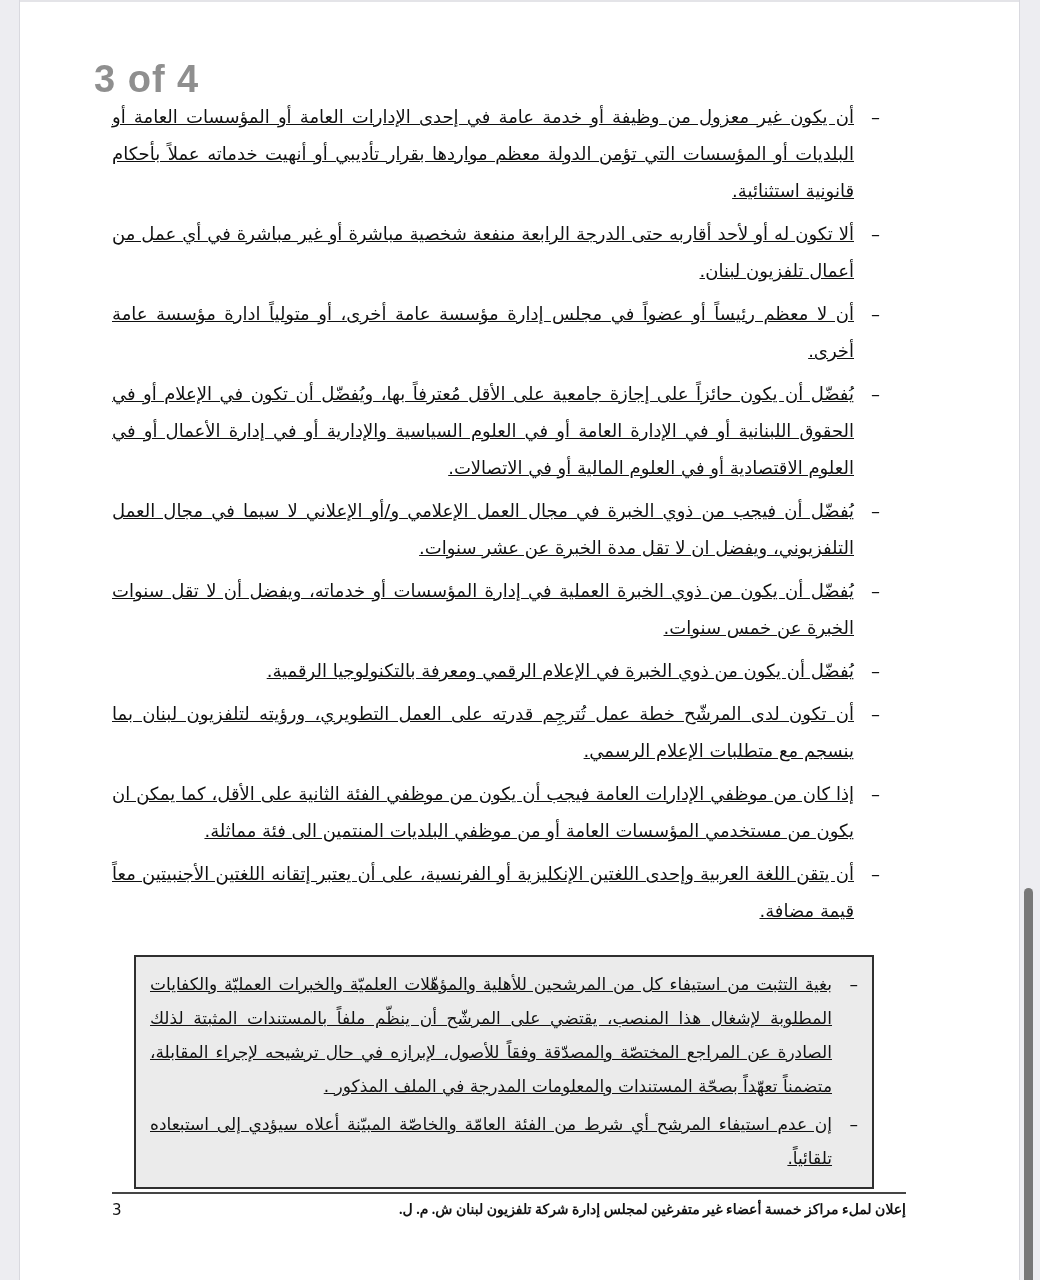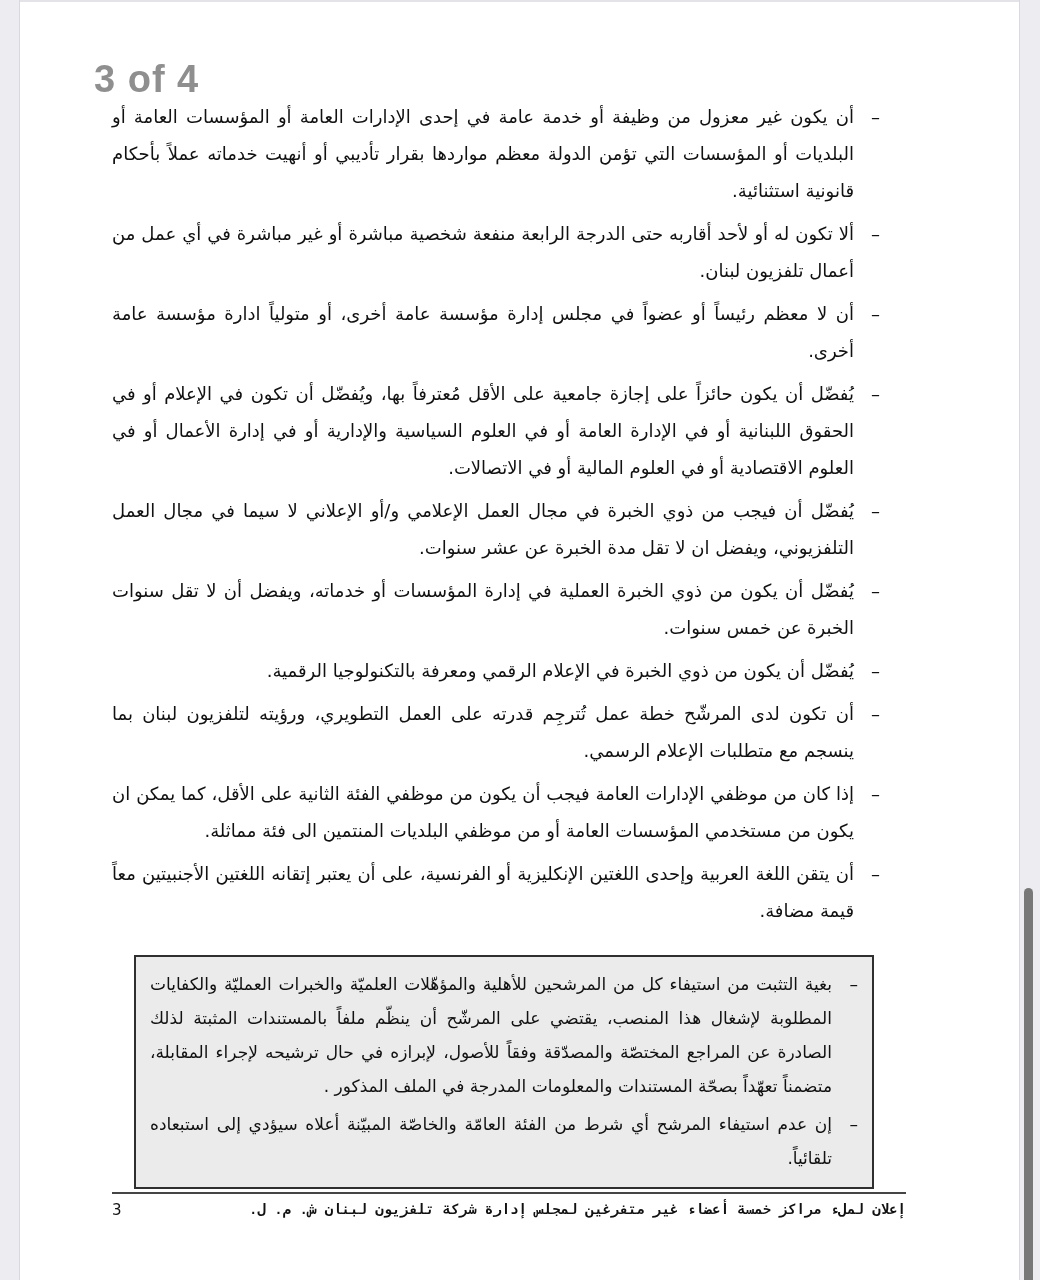--- a/index.html
+++ b/index.html
@@ -25,39 +25,39 @@
     position:absolute;left:94px;top:10px;
     font-family:"Liberation Sans",sans-serif;font-size:38px;font-weight:600;
     color:var(--header_gray,#8f8f8f);letter-spacing:1px;margin-top:48px;
   }
   .content{
     position:absolute;top:98px;left:112px;width:768px;
     direction:rtl;color:#111;font-size:18px;
   }
   .bullet{display:flex;margin-bottom:6px;line-height:37px;}
   .dash{width:26px;flex:none;}
-  .btext{flex:1;text-align:justify;}
+  .btext{flex:1;text-align:justify;text-decoration:underline;}
   .notice-box{
     margin:26px 6px 0 22px;
     border:2px solid var(--box_border,#2f2f2f);
     background:var(--box_bg,#ebebeb);
     padding:10px 14px 12px 14px;font-size:17px;
   }
   .notice-box .bullet{line-height:34px;margin-bottom:4px;}
   .notice-box .bullet:last-child{margin-bottom:0;}
   .footer{position:absolute;left:112px;top:1192px;width:794px;z-index:2;}
   .footer-rule{height:0;border-top:2px solid #454545;}
   .footer-row{
     display:flex;justify-content:space-between;align-items:flex-start;
     margin-top:7px;
   }
   .footer-num{font-size:15px;color:#111;font-family:"DejaVu Sans",sans-serif;}
   .footer-title{
     direction:rtl;font-size:14px;font-weight:bold;color:#111;
-    font-family:Liberation Mono, monospace;
+    font-family:Liberation Serif, serif;
     text-align:right;
   }
 </style>
 </head>
 <body>
 
 <div class="top-line"></div>
 <div class="gutter-left"></div>
 <div class="gutter-right"></div>
 <div class="scroll-thumb"></div>

